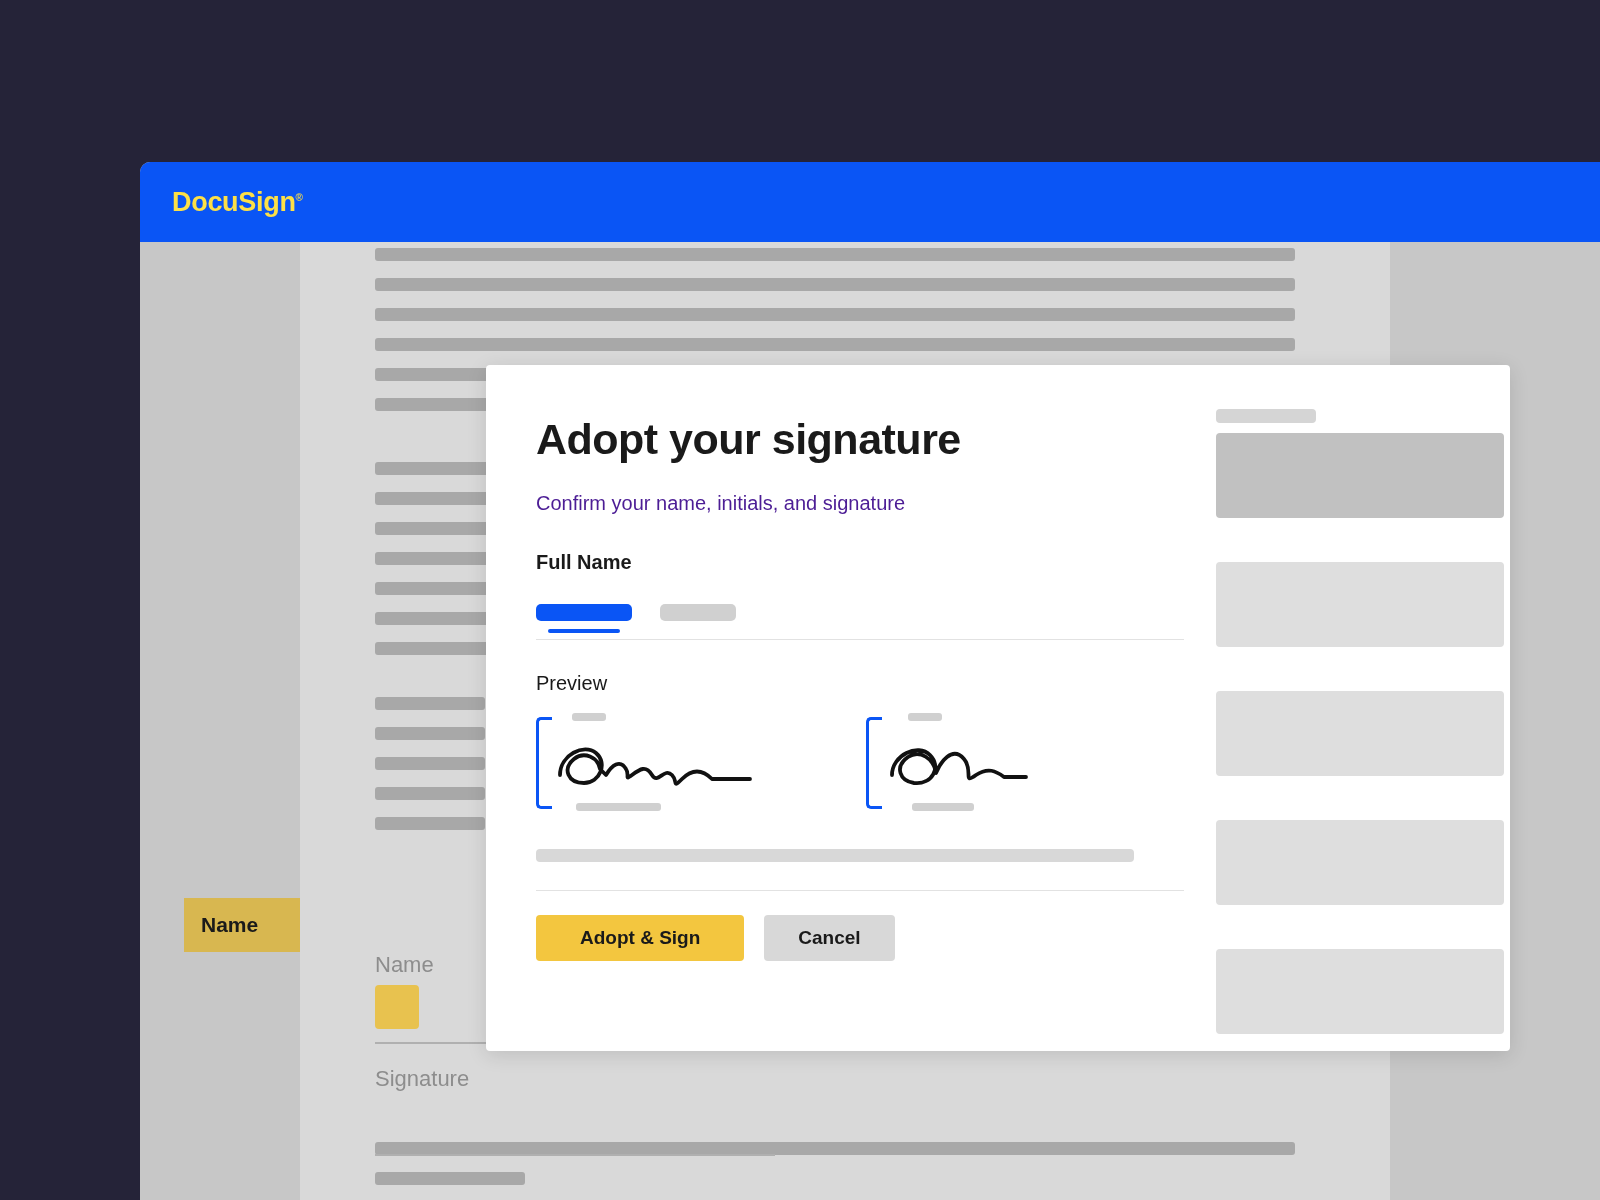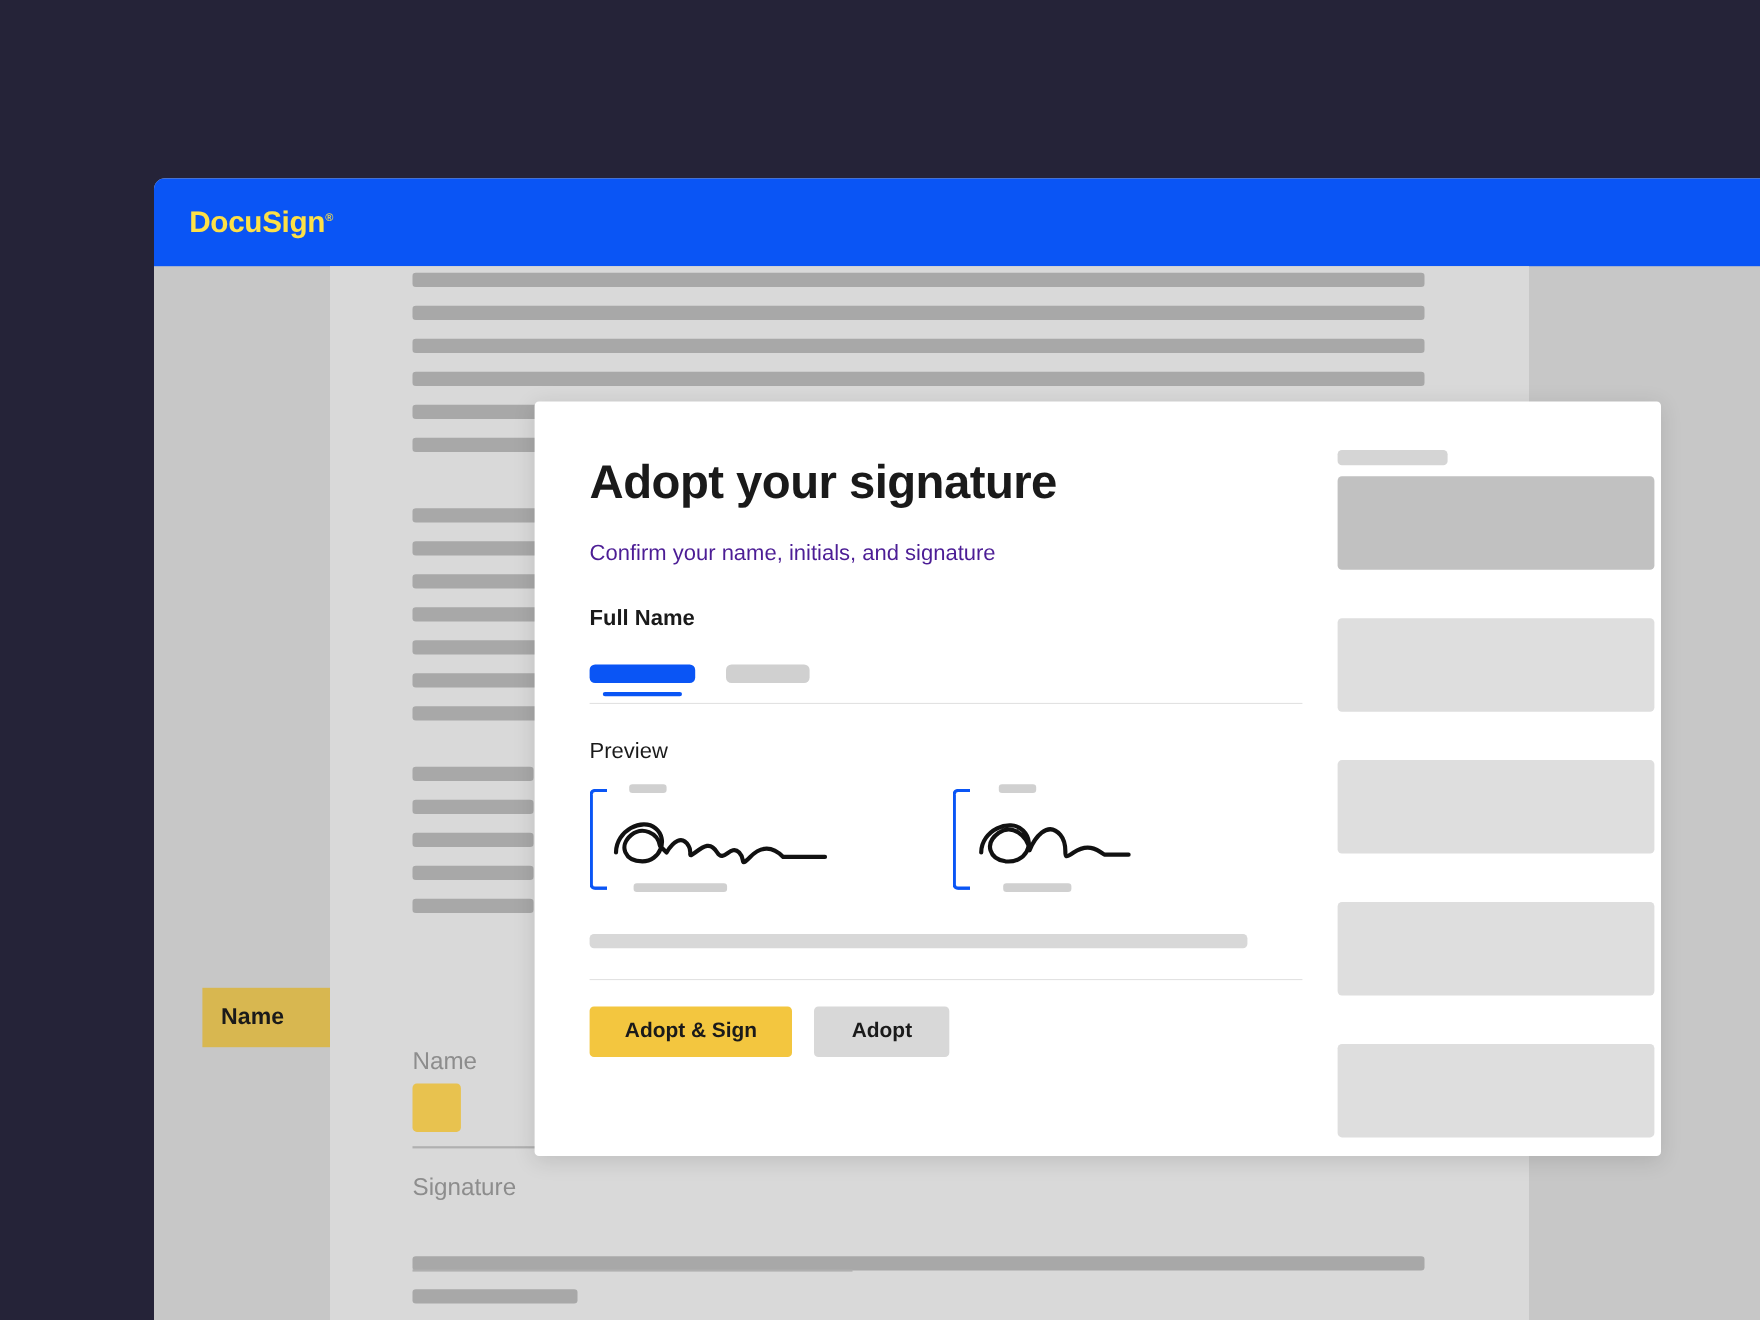--- a/index.html
+++ b/index.html
@@ -279,21 +279,21 @@
     border: none;
     border-radius: 4px;
     font-size: 19px;
     font-weight: 600;
     cursor: pointer;
     padding: 0 34px;
   }
   .btn-primary {
     background: #f3c63f;
     color: #1a1a1a;
-    padding: 0 32px;
+    padding: 0 44px;
   }
   .btn-secondary {
     background: #d8d8d8;
     color: #1a1a1a;
   }
   .side-panel {
     position: absolute;
     right: 6px;
     top: 44px;
     width: 288px;
@@ -398,21 +398,21 @@
         </svg>
         <div class="sig-bottom-mark b2" style="left:46px"></div>
       </div>
     </div>
 
     <div class="slider-track"></div>
     <div class="divider2"></div>
 
     <div class="btn-row">
       <button class="btn btn-primary">Adopt &amp; Sign</button>
-      <button class="btn btn-secondary">Adopt</button>
+      <button class="btn btn-secondary">Cancel</button>
     </div>
 
     <div class="side-panel">
       <div>
         <div class="side-small"></div>
         <div class="side-card sel"></div>
       </div>
       <div class="side-card norm"></div>
       <div class="side-card norm"></div>
       <div class="side-card norm"></div>

